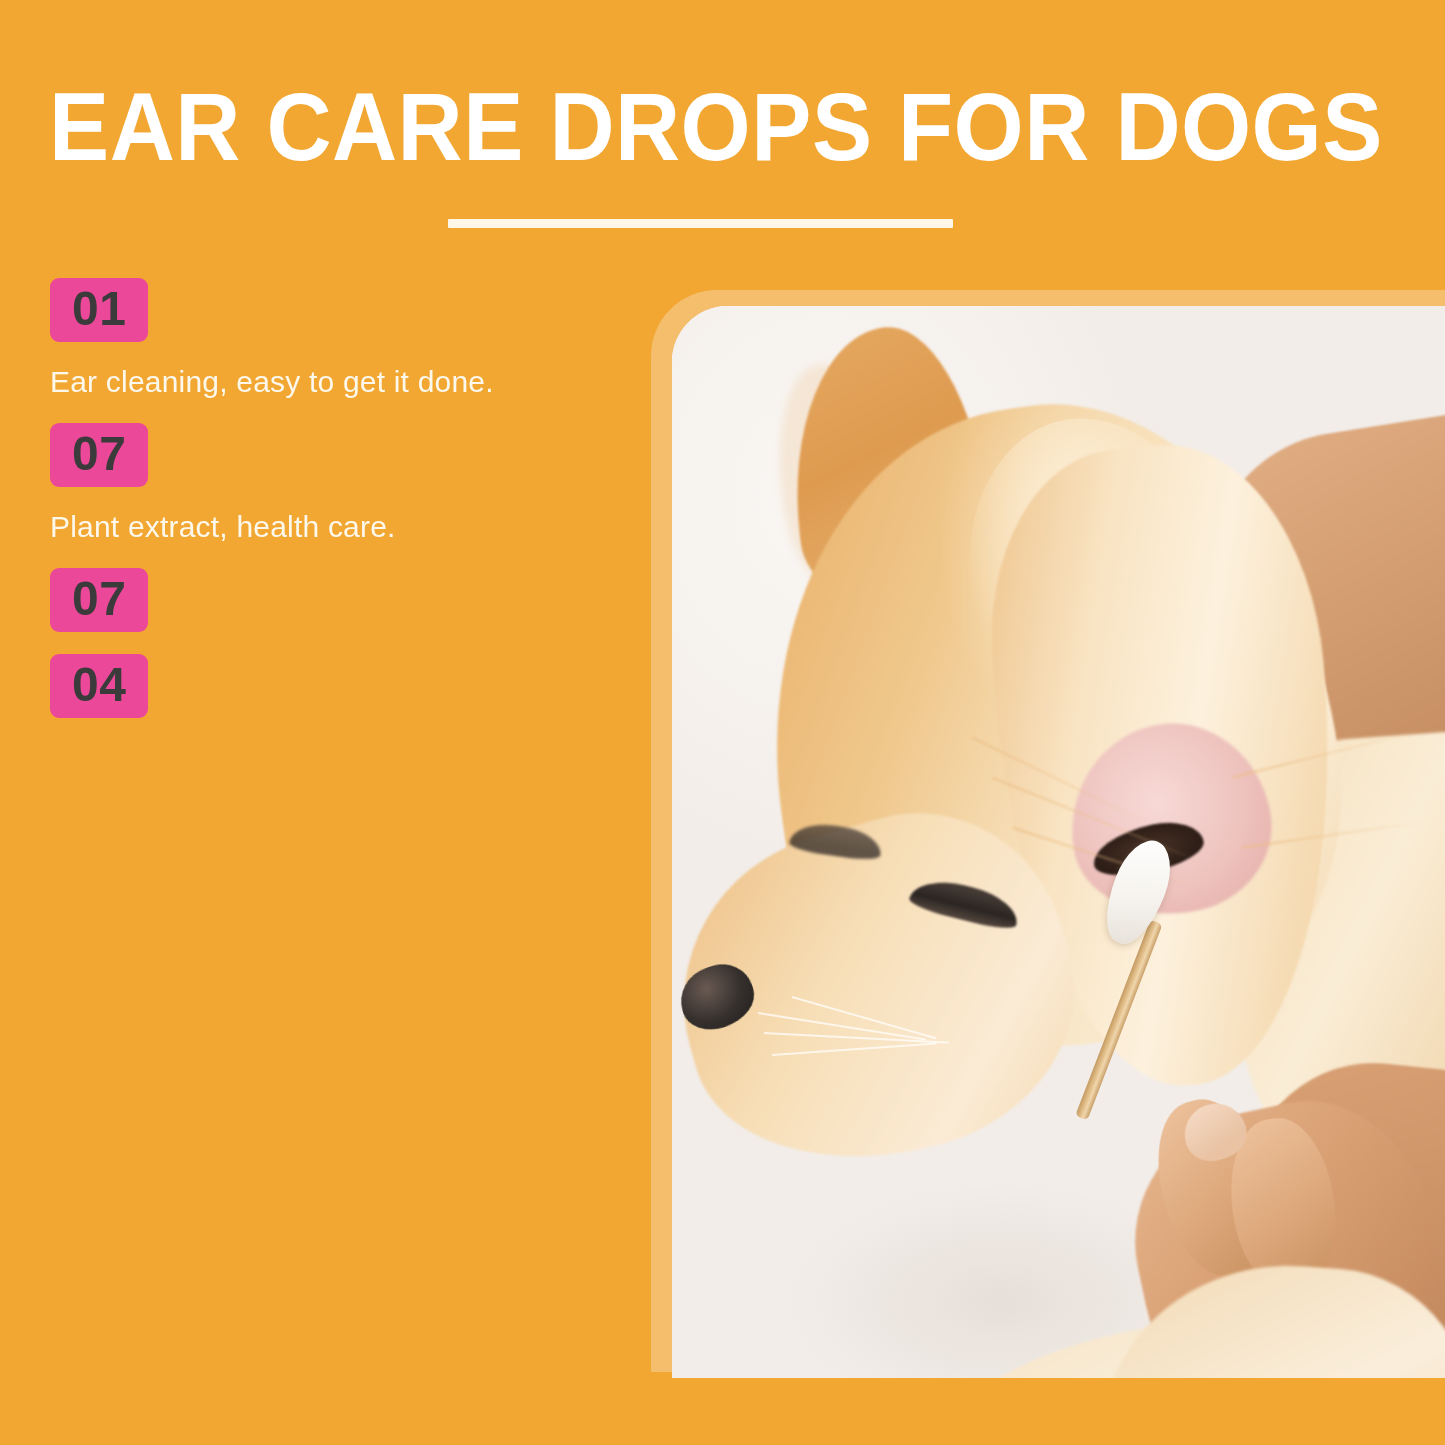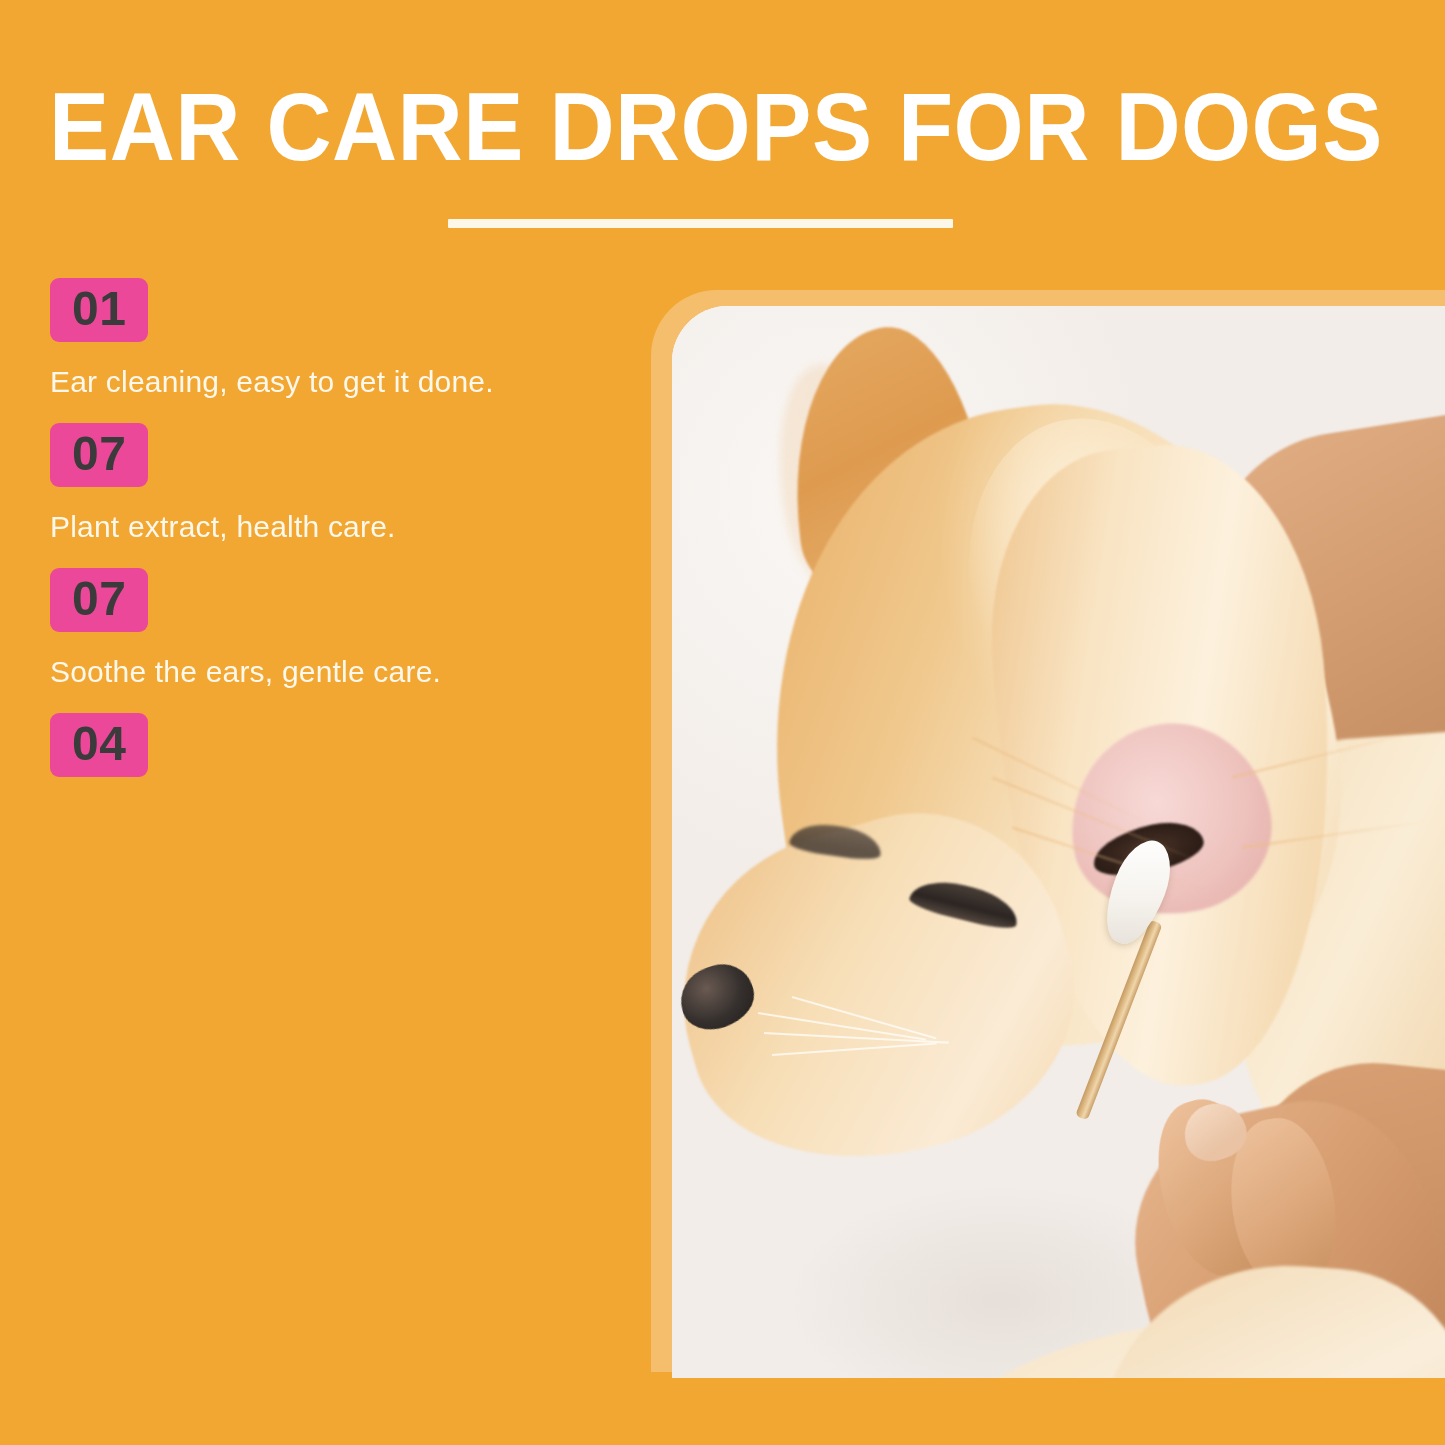--- a/index.html
+++ b/index.html
@@ -286,21 +286,20 @@
     <div class="feature-text">Ear cleaning, easy to get it done.</div>
   </div>
 
   <div class="feature f2">
     <div class="badge">07</div>
     <div class="feature-text">Plant extract, health care.</div>
   </div>
 
   <div class="feature f3">
     <div class="badge">07</div>
-    <div class="feature-text">Soothe the ears, gentle care.</div>
   </div>
 
   <div class="feature f4">
     <div class="badge">04</div>
   </div>
 
 </div>
 
 <div class="photo-frame"></div>
 

